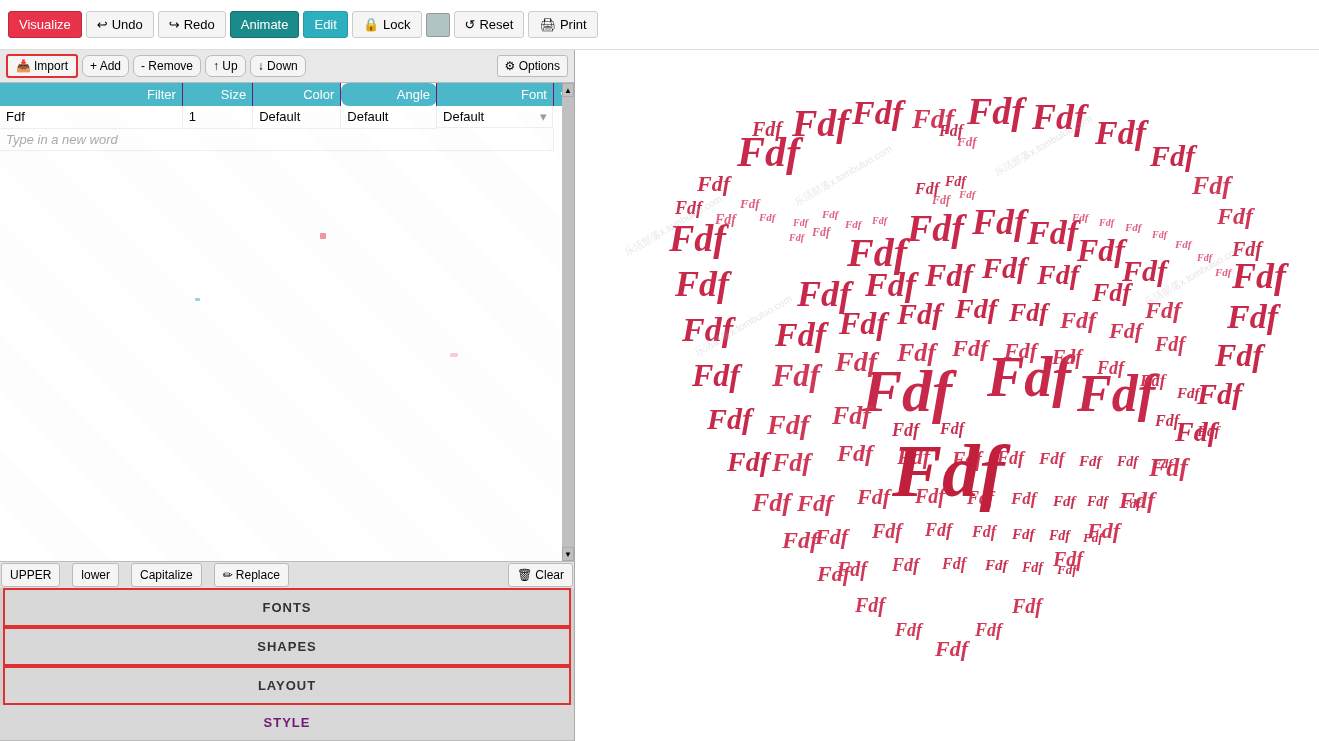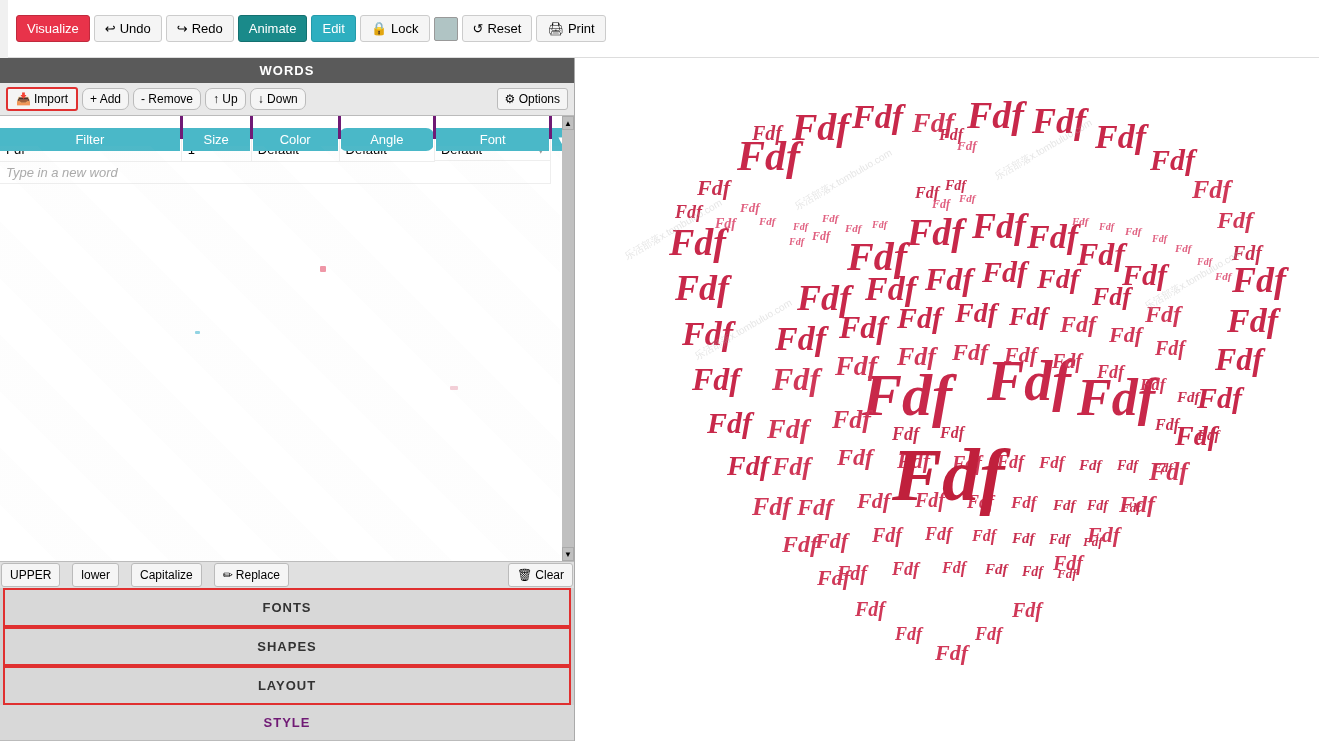--- a/index.html
+++ b/index.html
@@ -6,23 +6,22 @@
     body { font-family: Arial, sans-serif; font-size: 13px; background: #f0f0f0; display: flex; flex-direction: column; height: 741px; overflow: hidden; }
 
     
     .top-toolbar {
       display: flex;
       align-items: center;
       background: #fff;
       border-bottom: 1px solid #ddd;
       padding: 5px 8px;
       gap: 4px;
-      height: 58px;
+      height: 50px;
       flex-shrink: 0;
-      margin-left: 8px;
     }
     .btn {
       display: inline-flex;
       align-items: center;
       gap: 4px;
       padding: 5px 10px;
       border: 1px solid #ccc;
       border-radius: 3px;
       background: #f5f5f5;
       cursor: pointer;
@@ -122,26 +121,26 @@
 
     .words-table {
       width: 100%;
       border-collapse: collapse;
       font-size: 13px;
     }
 
     .words-table thead tr th {
       background: #4ab8c8;
       color: #fff;
-      text-align: center;
+      text-align: right;
       padding: 4px 6px;
-      border-right: 3px solid #701a75;
+      border-right: 1px solid #701a75;
       font-weight: normal;
       position: sticky;
-      top: 12px;
+      top: 0;
     }
 
     .words-table thead tr th:first-child {
       background: #3ab0c0;
     }
 
     .words-table tbody tr td {
       padding: 3px 6px;
       border-bottom: 1px solid #eee;
       border-right: 1px solid #eee;
@@ -287,21 +286,20 @@
   </button>
   <button class="btn">
     <span>🖨</span>
     <span>Print</span>
   </button>
 </div>
 
 <div class="main-layout">
 
   <div class="left-panel">
-    <div class="words-header">WORDS</div>
 
     <div class="words-toolbar">
       <button class="btn-import">
         <span>📥</span>
         <span>Import</span>
       </button>
       <button class="btn-small">+ Add</button>
       <button class="btn-small">- Remove</button>
       <button class="btn-small">↑ Up</button>
       <button class="btn-small">↓ Down</button>

